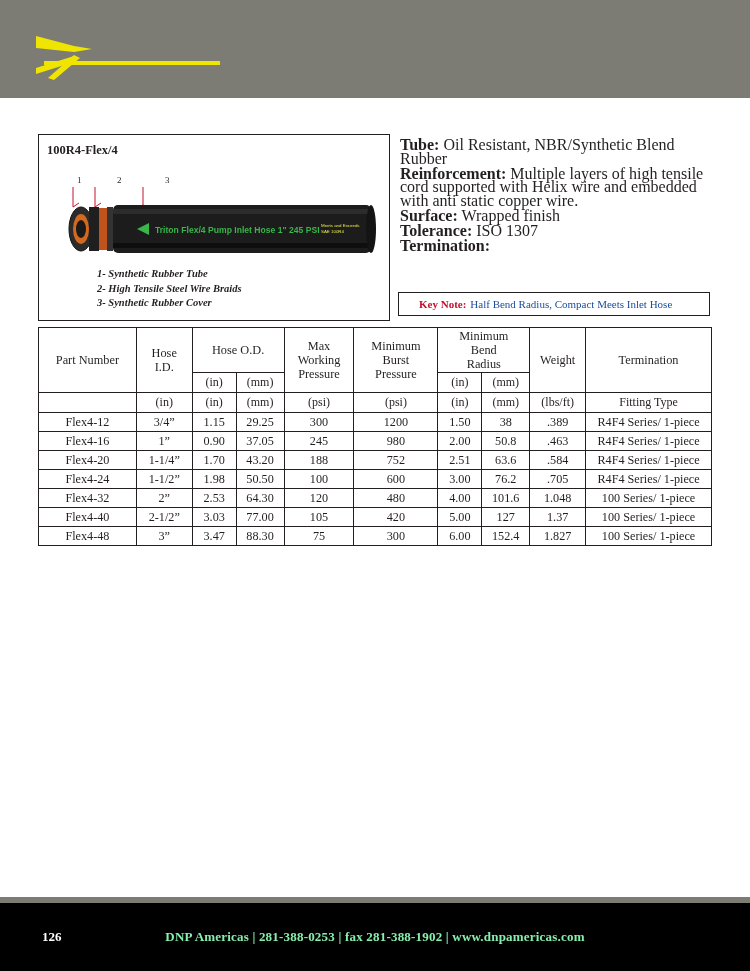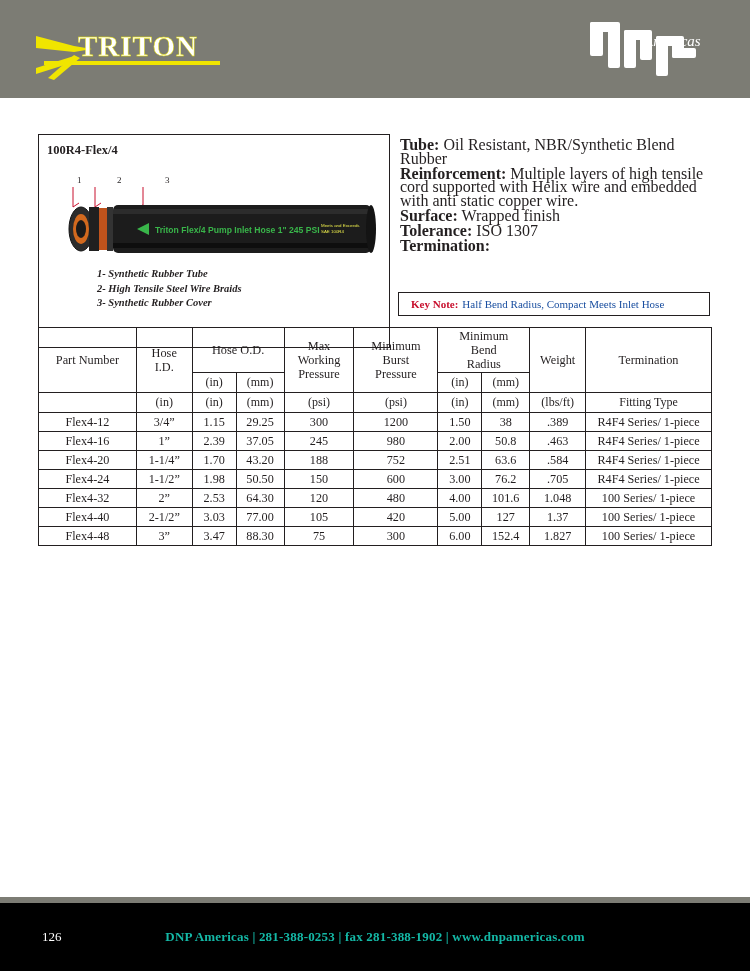--- a/index.html
+++ b/index.html
@@ -34,21 +34,21 @@
   }
   .logo-triton svg { position:absolute; left:0; top:0; }
 
   .logo-dnp {
     position: absolute; right: 26px; top: 16px; width: 140px; height: 66px;
   }
   .logo-dnp svg { position:absolute; left:0; top:0; }
 
   
   .panel {
-    position: absolute; left: 38px; top: 134px; width: 352px; height: 214px;
+    position: absolute; left: 38px; top: 134px; width: 352px; height: 187px;
     border: 1px solid #231f20; background: #fff;
   }
   .panel-title {
     position:absolute; left: 8px; top: 8px;
     font-size: 12.5px; font-weight: bold; color: #231f20;
   }
   .callout-nums {
     position:absolute; left: 30px; top: 40px; width: 140px; height: 14px;
     font-size: 9px; color:#231f20;
   }
@@ -71,21 +71,21 @@
     font-size: 16px; color:#231f20; line-height: 13.6px;
   }
   .specs p { margin: 0 0 1.5px 0; }
   .specs b { font-weight: bold; }
 
   
   .keynote {
     position:absolute; left: 398px; top: 292px; width: 312px; height: 24px;
     border: 1px solid #231f20;
     font-size: 11px; color:#1a4fa0;
-    display:flex; align-items:center; padding-left: 12px;
+    display:flex; align-items:center; padding-left: 20px;
   }
   .keynote .kn-label { font-weight: bold; color:#c8102e; margin-right: 4px; }
 
   
   table.spec-table {
     position:absolute; left: 38px; top: 327px; width: 674px;
     border-collapse: collapse;
     font-size: 12px; color: #231f20;
   }
   table.spec-table td, table.spec-table th {
@@ -108,64 +108,46 @@
   .col-weight { width: 56px; }
   .col-term { width: 126px; }
 
   
   .footer {
     position:absolute; left:0; bottom:0; width:750px; height:68px;
     background:#000;
   }
   .footer .pageno {
     position:absolute; left: 42px; top: 26px;
-    color:#fff; font-size: 13px;
+    color:#fff; font-size: 13px; font-weight: bold;
   }
   .footer .ftext {
     position:absolute; left:0; right:0; top: 26px;
-    text-align:center; color:#14b8a6; font-size: 13px; font-weight: bold;
+    text-align:center; color:#86efac; font-size: 13px; font-weight: bold;
     letter-spacing: 0.2px;
   }
   .footer-strip {
     position:absolute; left:0; bottom: 68px; width:750px; height:6px;
     background:#7c7c74;
   }
 </style>
 </head>
 <body>
 
 <div class="header">
   <div class="logo-triton">
     <svg width="210" height="60" viewBox="0 0 210 60">
       <polygon points="6,14 44,24 44,30 6,26" fill="#f0e500"></polygon>
       <polygon points="6,46 44,34 44,40 6,52" fill="#f0e500"></polygon>
       <polygon points="44,24 62,27 44,30" fill="#f0e500"></polygon>
       <polygon points="18,56 44,33 50,36 24,58" fill="#f0e500"></polygon>
     </svg>
-    <div class="word">TRITON</div>
     <div class="bar"></div>
   </div>
 
-  <div class="logo-dnp">
-    <svg width="140" height="66" viewBox="0 0 140 66">
-      <g fill="#ffffff">
-        <rect x="6" y="6" width="13" height="34" rx="2"></rect>
-        <rect x="6" y="6" width="24" height="10" rx="2"></rect>
-        <rect x="24" y="6" width="12" height="46" rx="2"></rect>
-        <rect x="40" y="14" width="12" height="38" rx="2"></rect>
-        <rect x="40" y="14" width="24" height="10" rx="2"></rect>
-        <rect x="56" y="14" width="12" height="30" rx="2"></rect>
-        <rect x="72" y="20" width="12" height="40" rx="2"></rect>
-        <rect x="72" y="20" width="26" height="10" rx="2"></rect>
-        <rect x="88" y="20" width="12" height="22" rx="2"></rect>
-        <rect x="88" y="32" width="24" height="10" rx="2"></rect>
-      </g>
-      <text x="60" y="30" font-family="Liberation Serif, serif" font-style="italic" font-size="15" fill="#ffffff">Americas</text>
-    </svg>
-  </div>
 </div>
 
 <div class="panel">
   <div class="panel-title">100R4-Flex/4</div>
 
   <div class="callout-nums">
     <span class="cn1">1</span>
     <span class="cn2">2</span>
     <span class="cn3">3</span>
   </div>
@@ -263,21 +245,21 @@
       <td>300</td>
       <td>1200</td>
       <td>1.50</td>
       <td>38</td>
       <td>.389</td>
       <td>R4F4 Series/ 1-piece</td>
     </tr>
     <tr>
       <td>Flex4-16</td>
       <td>1”</td>
-      <td>2.39</td>
+      <td>0.90</td>
       <td>37.05</td>
       <td>245</td>
       <td>980</td>
       <td>2.00</td>
       <td>50.8</td>
       <td>.463</td>
       <td>R4F4 Series/ 1-piece</td>
     </tr>
     <tr>
       <td>Flex4-20</td>
@@ -289,21 +271,21 @@
       <td>2.51</td>
       <td>63.6</td>
       <td>.584</td>
       <td>R4F4 Series/ 1-piece</td>
     </tr>
     <tr>
       <td>Flex4-24</td>
       <td>1-1/2”</td>
       <td>1.98</td>
       <td>50.50</td>
-      <td>150</td>
+      <td>100</td>
       <td>600</td>
       <td>3.00</td>
       <td>76.2</td>
       <td>.705</td>
       <td>R4F4 Series/ 1-piece</td>
     </tr>
     <tr>
       <td>Flex4-32</td>
       <td>2”</td>
       <td>2.53</td>

